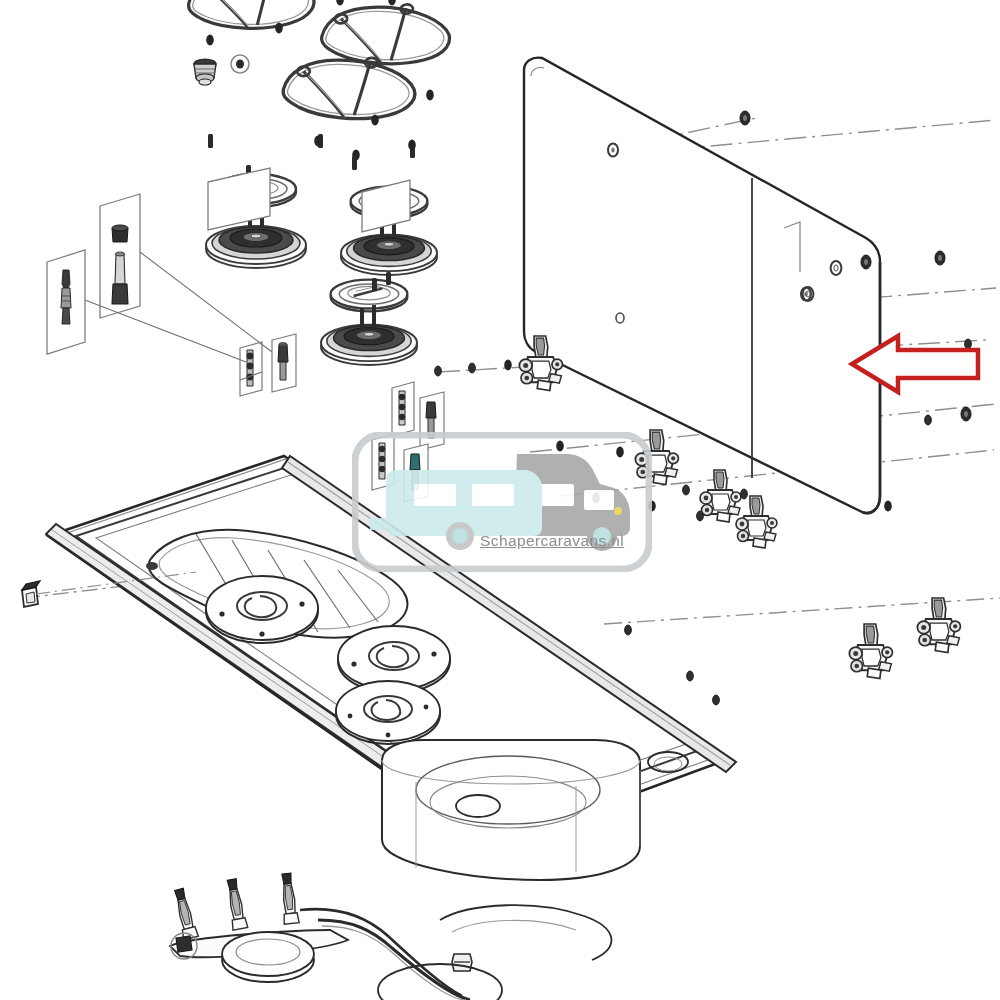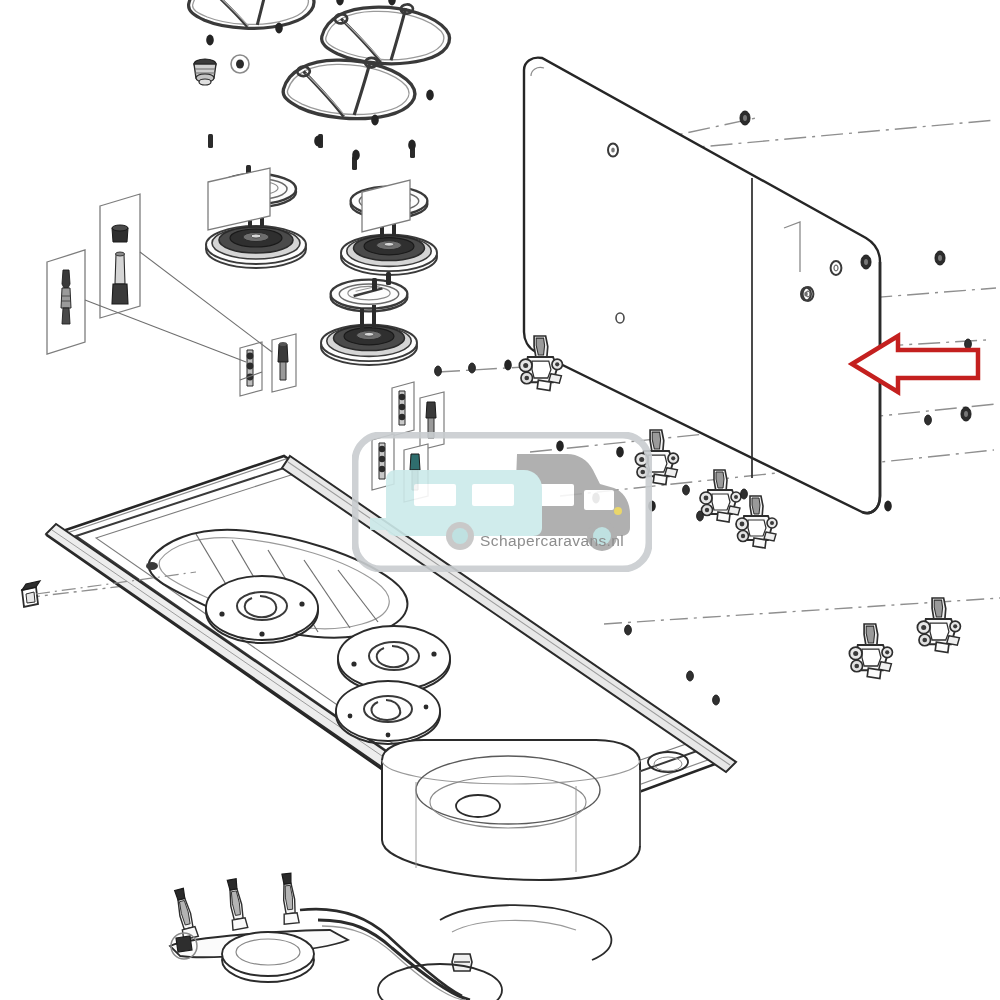--- a/index.html
+++ b/index.html
@@ -3,21 +3,21 @@
 <meta charset="utf-8">
 <title>Exploded Parts Diagram</title>
 <style>
   html,body{margin:0;padding:0;background:#ffffff;}
   body{width:1000px;height:1000px;overflow:hidden;
        font-family:"Liberation Sans","DejaVu Sans",sans-serif;}
   #stage{position:relative;width:1000px;height:1000px;background:#fff;}
   #stage svg.layer{position:absolute;left:0;top:0;width:1000px;height:1000px;}
   .wm-wrap{position:absolute;left:352px;top:432px;width:300px;height:140px;}
   .wm-text{position:absolute;left:128px;top:100px;font-size:15.5px;
-           color:#8d8d8d;letter-spacing:.4px;white-space:nowrap;}
+           color:#8d8d8d;letter-spacing:.4px;white-space:nowrap;text-decoration:underline;}
 </style>
 </head>
 <body>
 
 <div id="stage">
 
   <svg class="layer" viewBox="0 0 1000 1000">
     <defs>
       <g id="grate">
 

